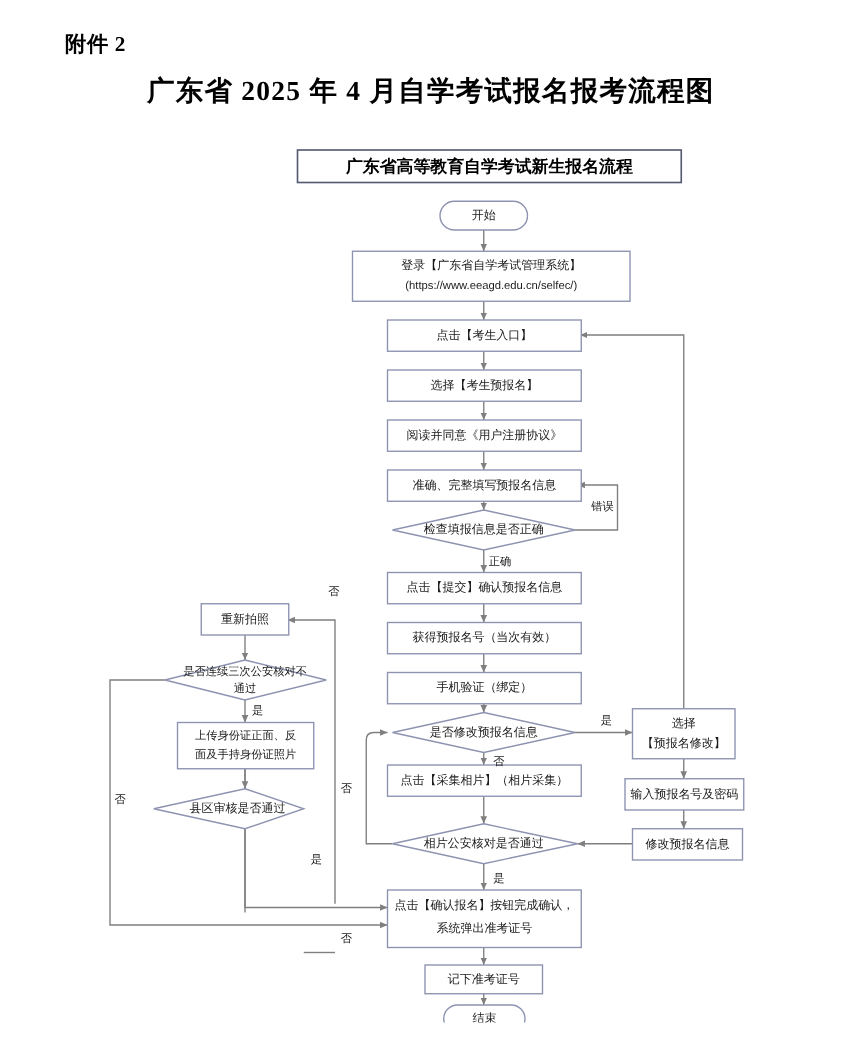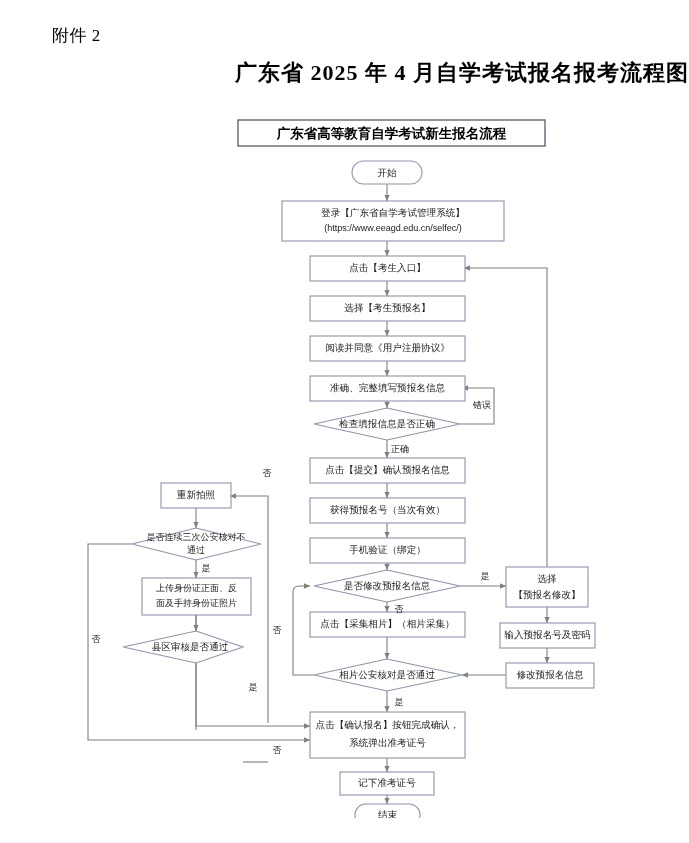--- a/index.html
+++ b/index.html
@@ -15,30 +15,30 @@
     font-family: "Liberation Serif", "DejaVu Serif", serif;
     color: #000000;
     overflow: hidden;
   }
   #attachment-label {
     position: absolute;
     left: 52px;
     top: 24px;
     font-family: "Liberation Serif", "DejaVu Serif", serif;
     font-size: 17px;
-    font-weight: 400;
+    font-weight: 700;
     letter-spacing: 0.5px;
     white-space: nowrap;
   }
   #page-title {
     position: absolute;
     left: 0;
     top: 58px;
     width: 689px;
-    text-align: right;
+    text-align: center;
     font-family: "Liberation Serif", "DejaVu Serif", serif;
     font-size: 22px;
     font-weight: 700;
     letter-spacing: 1px;
     white-space: nowrap;
   }
   #flow-wrap {
     position: absolute;
     left: 0;
     top: 118px;

